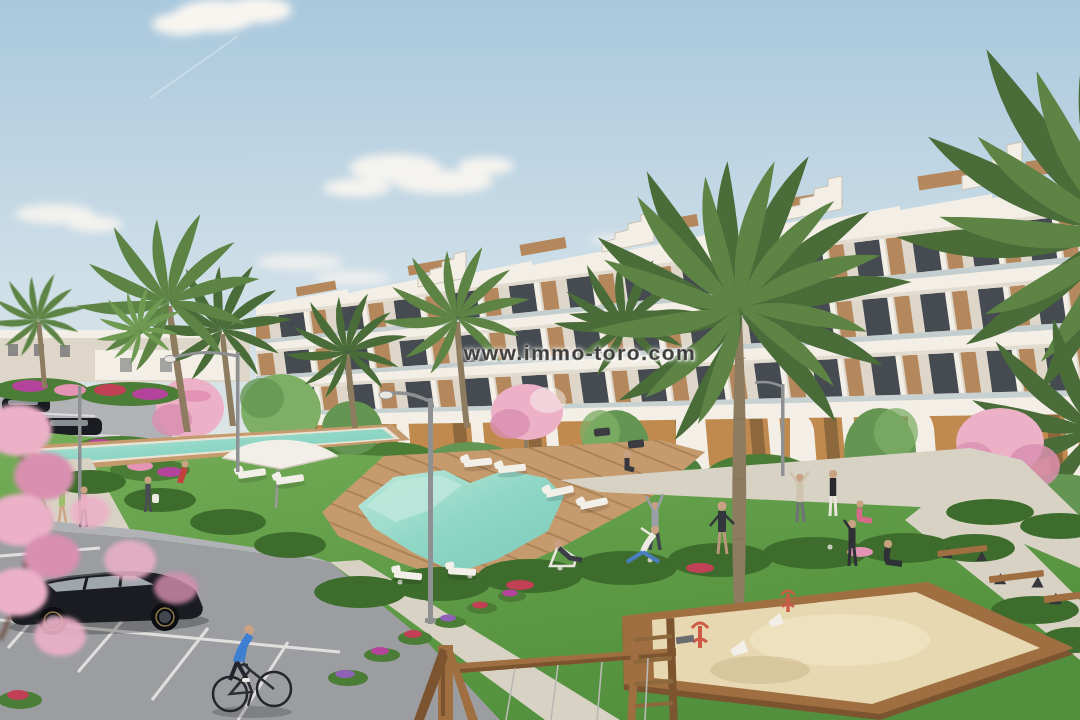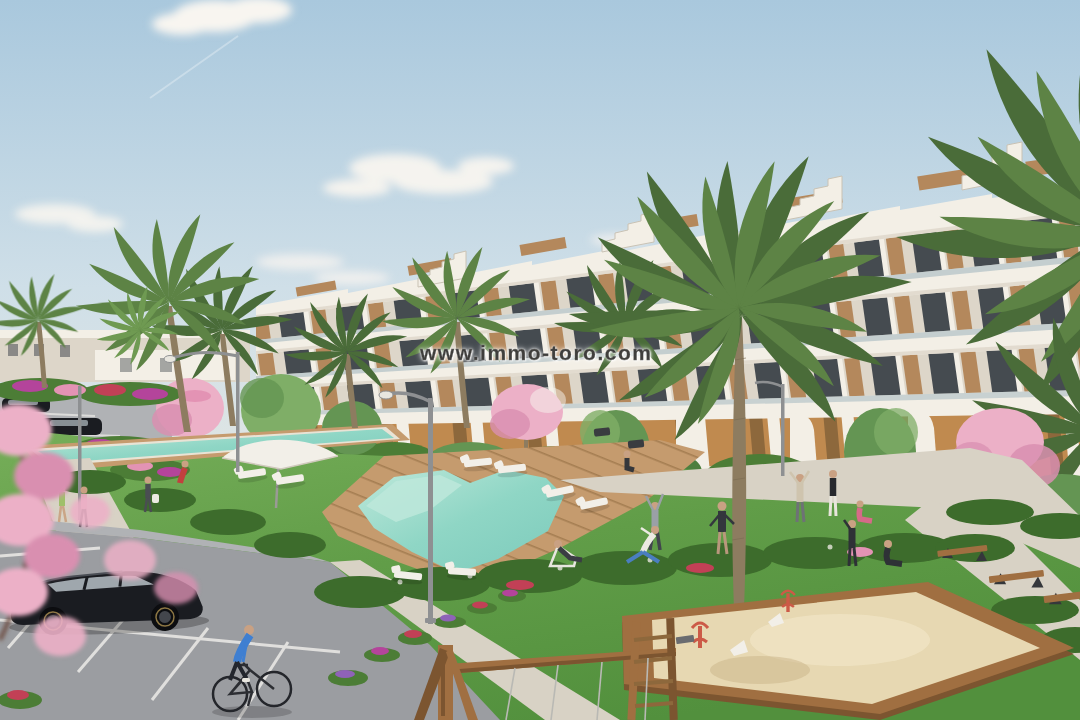--- a/index.html
+++ b/index.html
@@ -17,21 +17,21 @@
   .f-deck{fill:var(--deck)}.f-deckD{fill:var(--deck_dark)}
   .f-path{fill:var(--path)}.f-asph{fill:var(--asphalt)}.f-asphL{fill:var(--asphalt_light)}
   .f-blos{fill:var(--blossom)}.f-blosD{fill:var(--blossom_dark)}
   .f-red{fill:var(--fl_red)}.f-mag{fill:var(--fl_mag)}.f-pur{fill:var(--fl_purple)}.f-pink{fill:var(--fl_pink)}
   .f-sand{fill:var(--sand)}.f-sandL{fill:var(--sand_light)}.f-sandD{fill:var(--sand_dark)}
   .f-play{fill:var(--wood_play)}.f-playD{fill:var(--wood_play_dark)}
   .f-car{fill:var(--car)}.f-carG{fill:var(--car_glass)}
   .f-metal{fill:var(--metal)}.f-skin{fill:var(--skin)}.f-toy{fill:var(--red_toy)}
   .f-wht{fill:var(--furn_white)}.f-trunk{fill:var(--trunk)}
   .palm{color:var(--palm)}.palmD{color:var(--palm_dark)}.palmL{color:var(--palm_light)}
-  #watermark{position:absolute;left:420px;top:341px;width:320px;text-align:left;
+  #watermark{position:absolute;left:420px;top:341px;width:320px;text-align:center;
     font-size:21px;font-weight:bold;letter-spacing:1.5px;color:var(--wm);
     text-shadow:0 0 3px #ffffff,0 0 6px #ffffff,1px 1px 2px #ffffff;
     -webkit-text-stroke:0.3px #6b6b68;}
 </style>
 </head>
 <body>
 
 <div id="stage">
 <svg width="1080" height="720" viewBox="0 0 1080 720">
 <defs>

